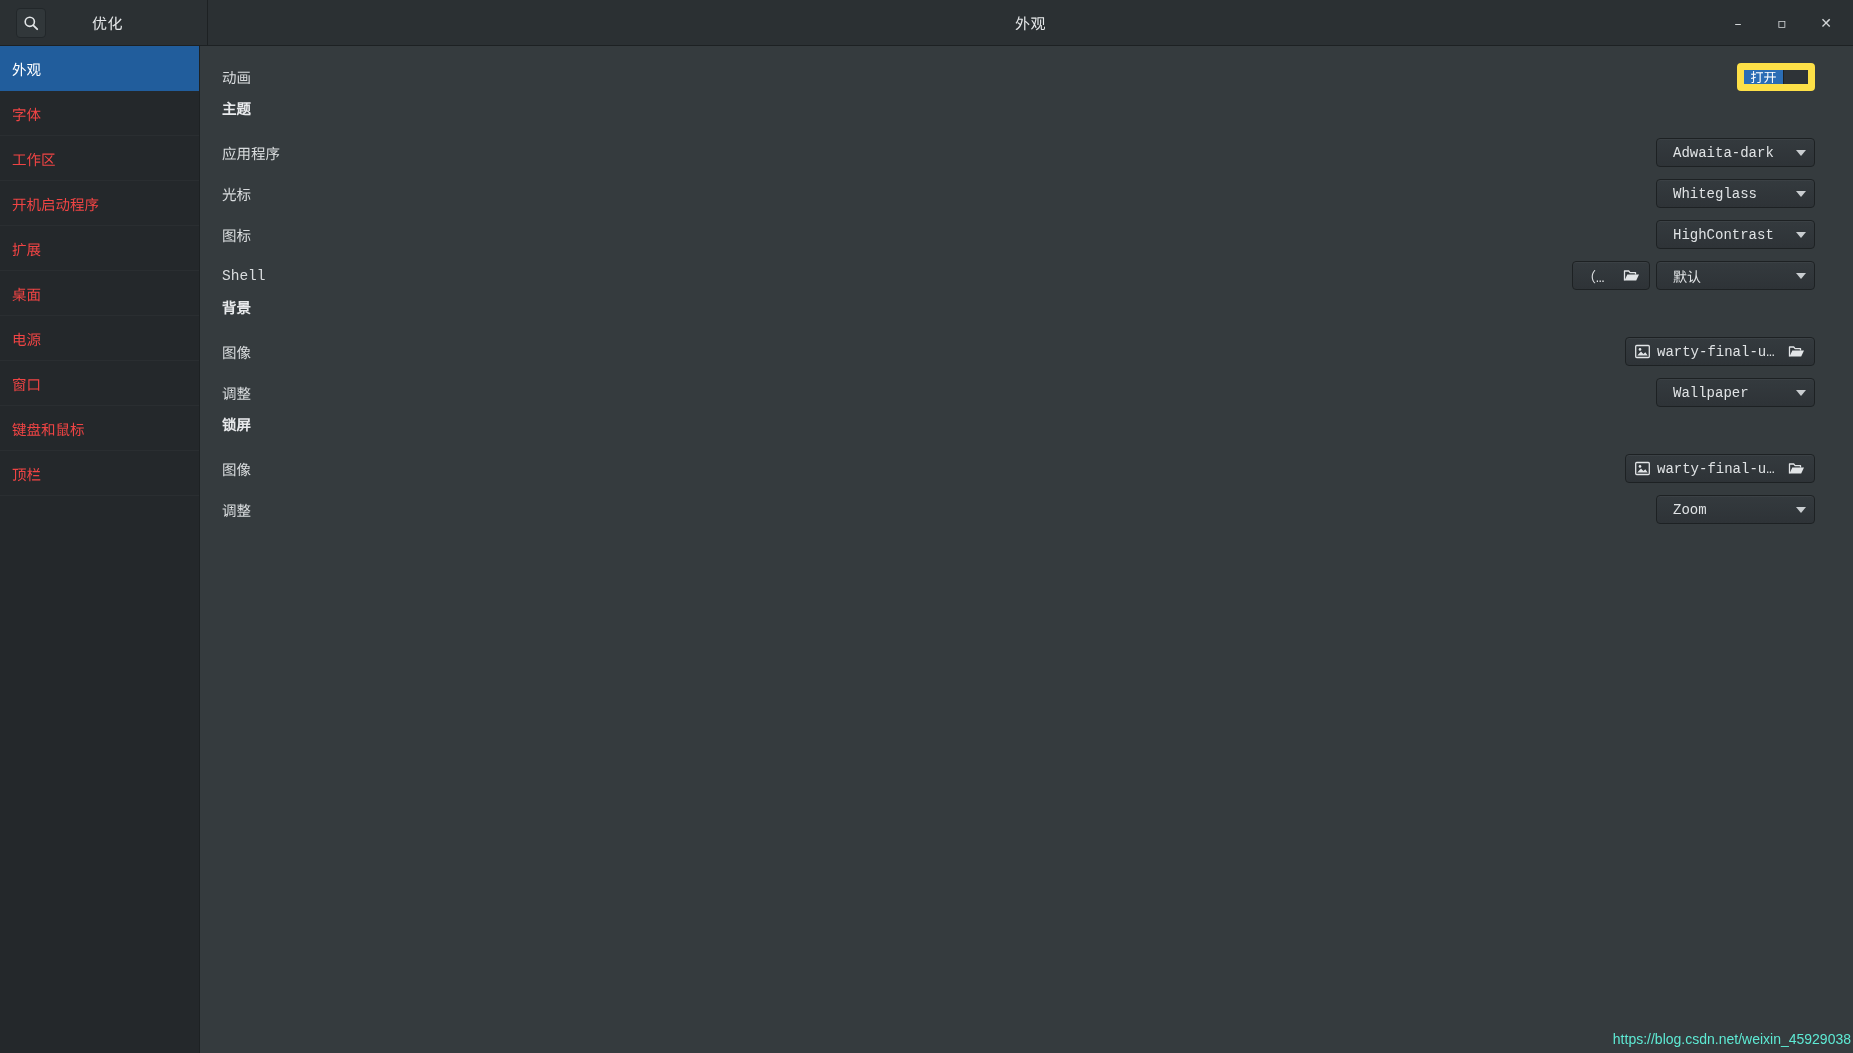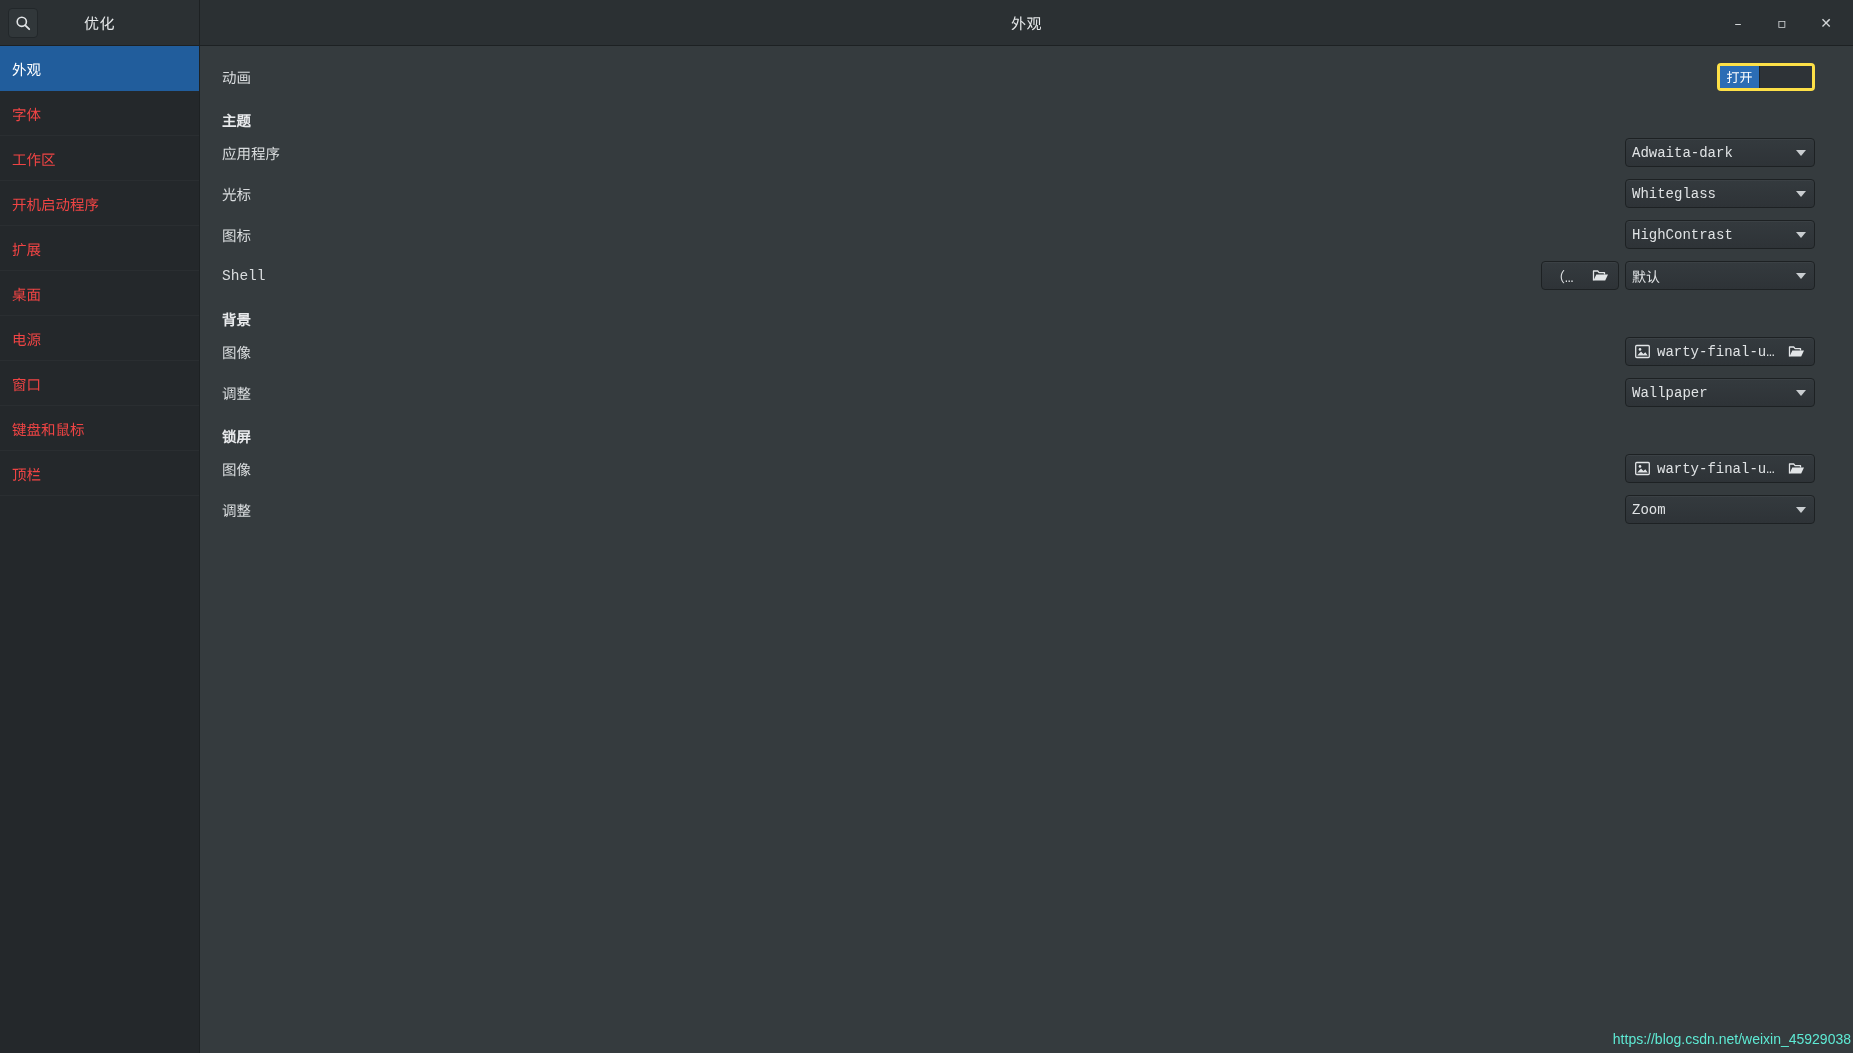--- a/index.html
+++ b/index.html
@@ -34,20 +34,21 @@
   }
 
   .hb-left {
     width: 200px;
     flex: 0 0 200px;
     display: flex;
     align-items: center;
     background: #2b3033;
     border-right: 1px solid #1d2123;
     padding-left: 8px;
+    margin-left: 8px;
   }
 
   .search-btn {
     width: 30px;
     height: 30px;
     border-radius: 4px;
     background: #31373a;
     border: 1px solid #22272a;
     display: flex;
     align-items: center;
@@ -152,69 +153,69 @@
   }
 
   .row-label {
     color: #d9dcde;
     font-size: 14.5px;
     flex: 0 0 auto;
   }
 
   .row.section {
     min-height: 35px;
-    align-items: flex-end;
+    align-items: flex-start;
     padding-bottom: 2px;
   }
   .row.section .row-label {
     font-weight: bold;
     color: #e8eaec;
     font-size: 14.5px;
   }
 
   .row-ctl {
     margin-left: auto;
     display: flex;
     align-items: center;
     gap: 6px;
   }
 
   
   .switch {
-    width: 98px;
+    width: 78px;
     height: 28px;
     border-radius: 4px;
-    border: 3px solid #fde047;
+    border: 7px solid #fde047;
     background: #2e3337;
     display: flex;
     overflow: hidden;
     cursor: pointer;
   }
   .switch .on {
     width: 40px;
     background: #2b6db5;
     color: #ffffff;
     display: flex;
     align-items: center;
     justify-content: center;
     font-size: 13px;
     border-right: 1px solid #1d2123;
   }
   .switch .knob { flex: 1; background: #2e3337; }
 
   
   .combo {
-    width: 190px;
+    width: 159px;
     height: 29px;
     border-radius: 4px;
     border: 1px solid #1d2123;
     background: linear-gradient(#343a3e, #2e3337);
     display: flex;
     align-items: center;
-    padding: 0 8px 0 6px;
+    padding: 0 8px 0 16px;
     color: #e0e3e5;
     font-size: 14px;
     cursor: pointer;
     box-shadow: inset 0 1px 0 rgba(255,255,255,.04);
   }
   .combo .val {
     flex: 1;
     white-space: nowrap;
     overflow: hidden;
     text-overflow: ellipsis;

